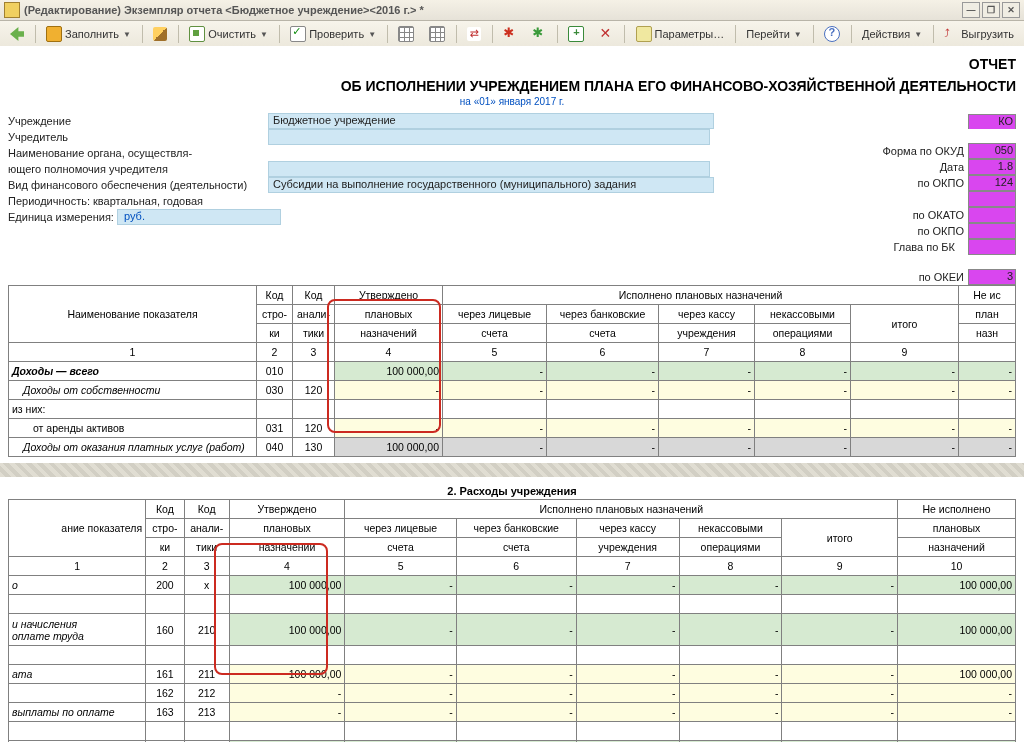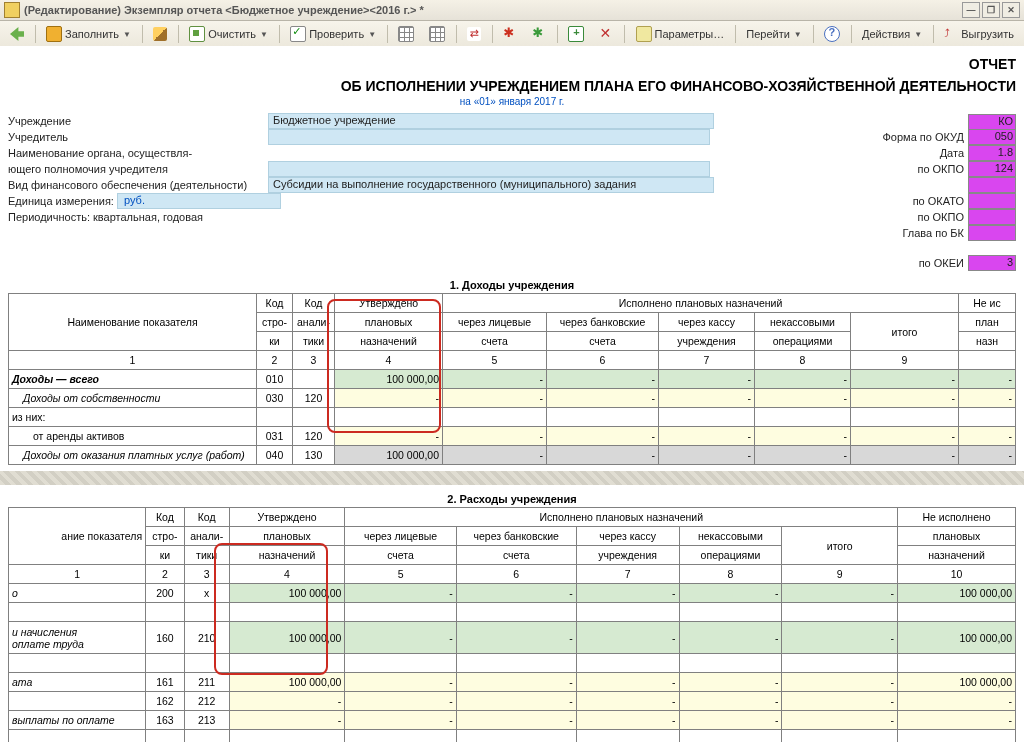--- a/index.html
+++ b/index.html
@@ -171,31 +171,31 @@
               <span class="flabel">Наименование органа, осуществля-</span>
             </div>
           <div class="frow">
               <span class="flabel">ющего полномочия учредителя</span>
               <span class="fval wide"></span>
             </div>
           <div class="frow">
               <span class="flabel">Вид финансового обеспечения (деятельности)</span>
               <span class="fval wide" style="padding-left:4px;">Субсидии на выполнение государственного (муниципального) задания</span>
             </div>
-          <div class="frow"><span>Единица измерения:</span>&nbsp;<span class="fval sm ruble" style="padding-left:6px;">руб.</span></div>
           <div class="frow">
               <span class="flabel" style="width:auto;">Периодичность: квартальная, годовая</span>
             </div>
+          <div class="frow"><span>Единица измерения:</span>&nbsp;<span class="fval sm ruble" style="padding-left:6px;">руб.</span></div>
         </div>
         <div class="formright">
           <div class="frow" style="justify-content:flex-end;">
               <span class="rlbl"></span>
               <span class="rbox" style="border-bottom:none;">КО</span>
             </div>
-          <div class="frow" style="justify-content:flex-end;">
+          <div class="frow" style="justify-content:flex-end;margin-top:14px;">
               <span class="rlbl">Форма по ОКУД</span>
               <span class="rbox">050</span>
             </div>
           <div class="frow" style="justify-content:flex-end;">
               <span class="rlbl">Дата</span>
               <span class="rbox">1.8</span>
             </div>
           <div class="frow" style="justify-content:flex-end;">
               <span class="rlbl">по ОКПО</span>
               <span class="rbox">124</span>
@@ -205,33 +205,32 @@
               <span class="rbox"></span>
             </div>
           <div class="frow" style="justify-content:flex-end;">
               <span class="rlbl">по ОКАТО</span>
               <span class="rbox"></span>
             </div>
           <div class="frow" style="justify-content:flex-end;">
               <span class="rlbl">по ОКПО</span>
               <span class="rbox"></span>
             </div>
-          <div class="frow" style="justify-content:flex-end;">
+          <div class="frow" style="justify-content:flex-end;gap:9px;">
               <span class="rlbl">Глава по БК</span>
               <span class="rbox"></span>
             </div>
           <div class="frow" style="height:14px;"></div>
           <div class="frow" style="justify-content:flex-end;">
               <span class="rlbl">по ОКЕИ</span>
               <span class="rbox">3</span>
             </div>
         </div>
       </div>
 
-      <div class="sect-title">1. Доходы учреждения</div>
       <table class="grid">
         <colgroup>
           <col style="width:248px">
             <col style="width:36px">
             <col style="width:42px">
             <col style="width:108px">
           <col style="width:104px">
             <col style="width:112px">
             <col style="width:96px">
             <col style="width:96px">

